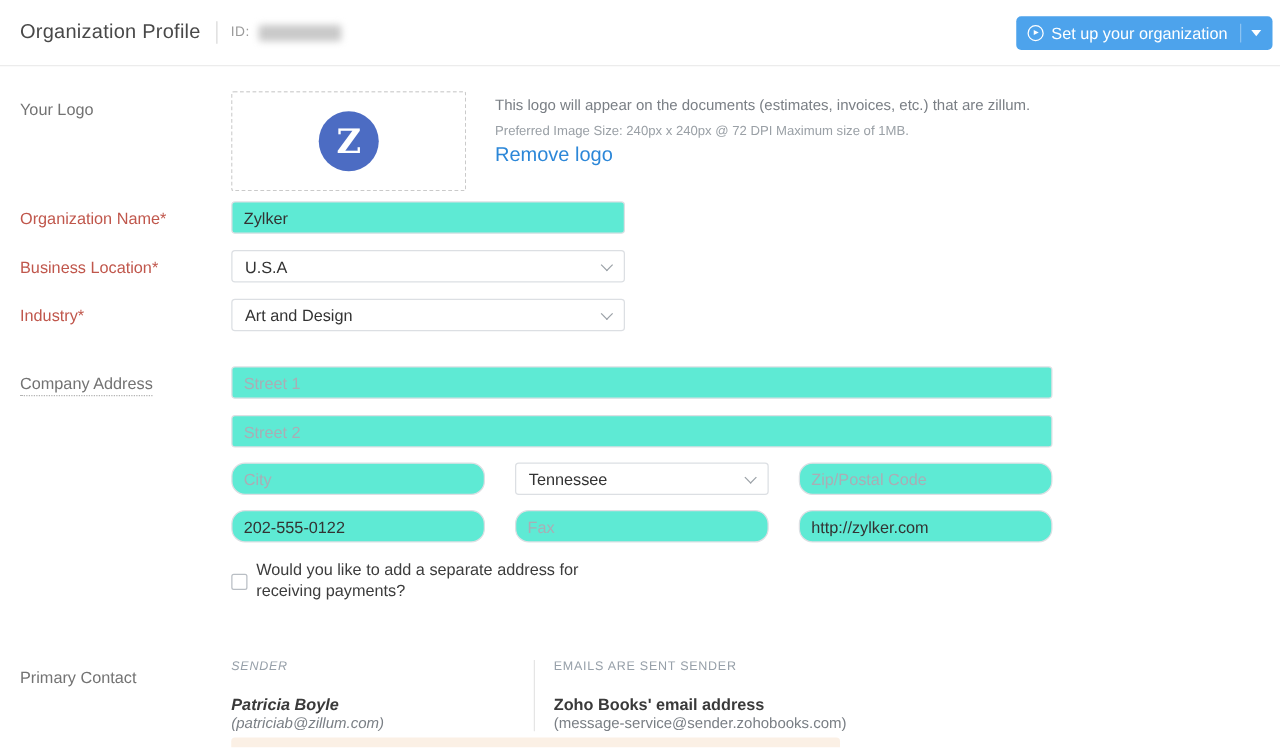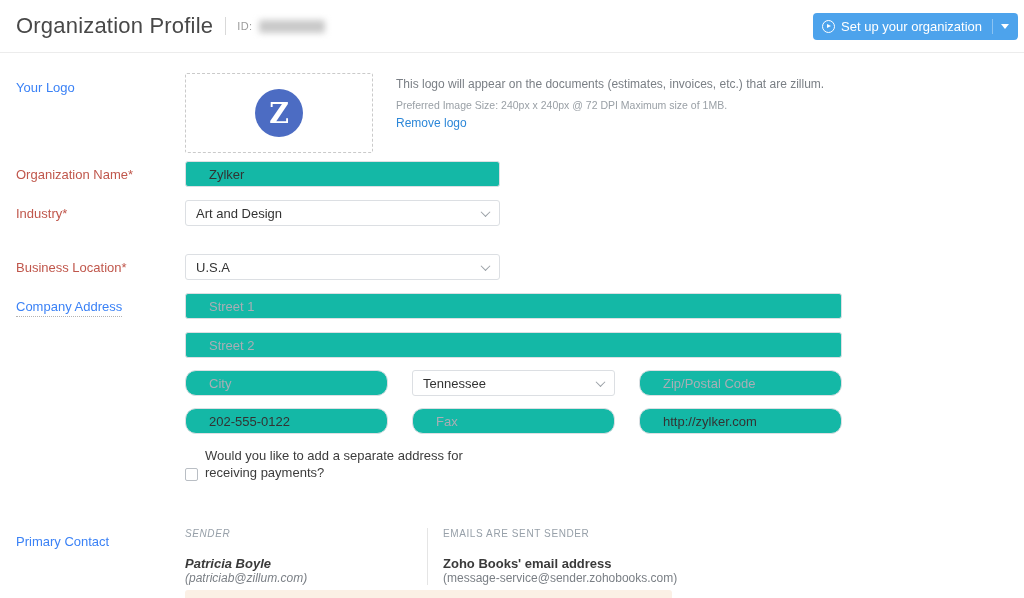--- a/index.html
+++ b/index.html
@@ -3,46 +3,46 @@
 <meta charset="utf-8">
 <style>
   * { margin:0; padding:0; box-sizing:border-box; }
   html,body { width:1024px; height:598px; background:#fff; overflow:hidden;
     font-family:"Liberation Sans","DejaVu Sans",sans-serif; }
   .page { position:relative; width:1024px; height:598px; background:#fff; }
 
   
   .header { display:flex; align-items:center; height:53px; padding:0 6px 0 16px;
     border-bottom:1px solid #ececec; }
-  .page-title { font-size:22px; font-weight:400; color:#484848; letter-spacing:.2px; }
+  .page-title { font-size:16px; font-weight:400; color:#484848; letter-spacing:.2px; }
   .title-sep { width:1px; height:18px; background:#d9d9d9; margin:0 11px 0 12px; }
   .id-label { font-size:11px; color:#9b9b9b; letter-spacing:.4px; }
   .id-blur { display:inline-block; width:66px; height:13px; margin-left:7px;
     background:#c9c9c9; border-radius:2px; filter:blur(3px); }
   .setup-btn { margin-left:auto; display:flex; align-items:center; height:27px;
     background:#4da3ec; border:none; border-radius:4px; padding:0 9px;
     color:#fff; font-size:13px; cursor:pointer; font-family:inherit; }
   .play-icon { position:relative; width:13px; height:13px; border:1px solid #fff;
     border-radius:50%; margin-right:6px; flex:none; }
   .play-icon::after { content:""; position:absolute; left:4px; top:3px;
     border-left:4px solid #fff; border-top:2.5px solid transparent;
     border-bottom:2.5px solid transparent; }
   .btn-divider { width:1px; height:15px; background:rgba(255,255,255,.35); margin:0 8px 0 10px; }
   .btn-caret { width:0; height:0; border-left:4px solid transparent;
     border-right:4px solid transparent; border-top:5px solid #fff; }
 
   
   .main { padding-top:20px; }
   .row { display:flex; align-items:center; padding-left:16px; }
-  .label { width:169px; flex:none; font-size:13px; color:#3b82f6; }
+  .label { width:169px; flex:none; font-size:13px; color:#737373; }
   .label.required { color:#c0574c; }
   .u-dotted { border-bottom:1px dotted #b3b3b3; padding-bottom:2px; }
 
-  .tb { height:26px; border:1px solid #dcdfe3; border-radius:3px; padding:0 23px;
-    font-size:13px; color:#333; font-family:inherit; background:#14b8a6; }
+  .tb { height:26px; border:1px solid #dcdfe3; border-radius:3px; padding:0 9px;
+    font-size:13px; color:#333; font-family:inherit; background:#5eead4; }
   .tb::placeholder { color:#a9aeb5; opacity:1; }
   .w-mid { width:315px; }
   .w-full { width:657px; }
   .w-col { width:203px;border-radius:11px; }
   .cols { display:flex; gap:24px; }
 
   .select { height:26px; border:1px solid #dcdfe3; border-radius:3px; background:#fff;
     display:flex; align-items:center; justify-content:space-between; padding:0 10px;
     font-size:13px; color:#333; cursor:pointer; }
   .chev { width:7px; height:7px; border-right:1.5px solid #9aa0a6;
@@ -52,29 +52,29 @@
   .logo-row { align-items:flex-start; margin-bottom:8px; }
   .logo-row .label { padding-top:7px; }
   .logo-drop { width:188px; height:80px; border:1px dashed #cacaca; border-radius:2px;
     display:flex; align-items:center; justify-content:center; cursor:pointer; background:#fff; }
   .logo-circle { width:48px; height:48px; border-radius:50%; background:#4c6cc3;
     color:#fff; display:flex; align-items:center; justify-content:center;
     font-family:"DejaVu Serif","Liberation Serif",serif; font-size:27px; font-weight:bold; }
   .logo-desc { margin-left:23px; padding-top:3px; width:462px; }
   .logo-desc .desc { font-size:12px; color:#7a7f85; line-height:16px; }
   .logo-desc .size-note { font-size:10.5px; color:#9aa0a6; margin-top:7px; }
-  .remove-link { display:inline-block; font-size:12px; color:#2c87d8; margin-top:5px;
+  .remove-link { display:inline-block; font-size:16px; color:#2c87d8; margin-top:5px;
     cursor:pointer; text-decoration:none; }
 
   .mb13 { margin-bottom:13px; }
   .mb12 { margin-bottom:12px; }
   .mb28 { margin-bottom:28px; }
 
   
-  .checkbox-row { padding-left:185px; display:flex; align-items:flex-end; }
+  .checkbox-row { padding-left:185px; display:flex; align-items:center; }
   .checkbox { width:13px; height:13px; border:1px solid #b9bec4; border-radius:2px;
     background:#fff; margin:2px 7px 0 0; flex:none; cursor:pointer; }
   .checkbox-label { font-size:13px; color:#3c3c3c; line-height:17px; width:312px; }
 
   
   .pc-row { margin-top:47px; align-items:flex-start; }
   .pc-row .label { padding-top:6px; }
   .pc-col1 { width:242px;font-style:italic; }
   .pc-col2 { border-left:1px solid #e5e5e5; padding-left:15px; }
   .pc-heading { font-size:10px; color:#97a0a9; letter-spacing:.6px; margin-bottom:17px; }
@@ -119,32 +119,32 @@
         <p class="size-note">Preferred Image Size: 240px x 240px @ 72 DPI Maximum size of 1MB.</p>
         <a class="remove-link">Remove logo</a>
       </div>
     </div>
 
     <div class="row mb13">
       <div class="label required">Organization Name*</div>
       <input class="tb w-mid" value="Zylker" style="">
     </div>
 
+    <div class="row mb13">
+      <div class="label required">Business Location*</div>
+      <div class="select w-mid">
+        <span>U.S.A</span>
+        <span class="chev"></span>
+      </div>
+    </div>
+
     <div class="row mb28">
       <div class="label required">Industry*</div>
       <div class="select w-mid">
         <span>Art and Design</span>
-        <span class="chev"></span>
-      </div>
-    </div>
-
-    <div class="row mb13">
-      <div class="label required">Business Location*</div>
-      <div class="select w-mid">
-        <span>U.S.A</span>
         <span class="chev"></span>
       </div>
     </div>
 
     <div class="row mb13">
       <div class="label">
         <span class="u-dotted">Company Address</span>
       </div>
       <input class="tb w-full" placeholder="Street 1" style="">
     </div>

